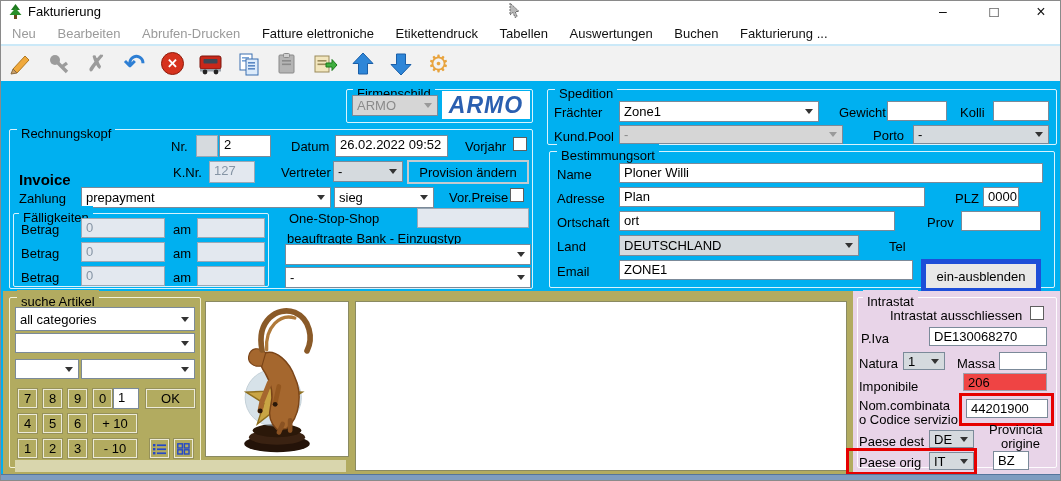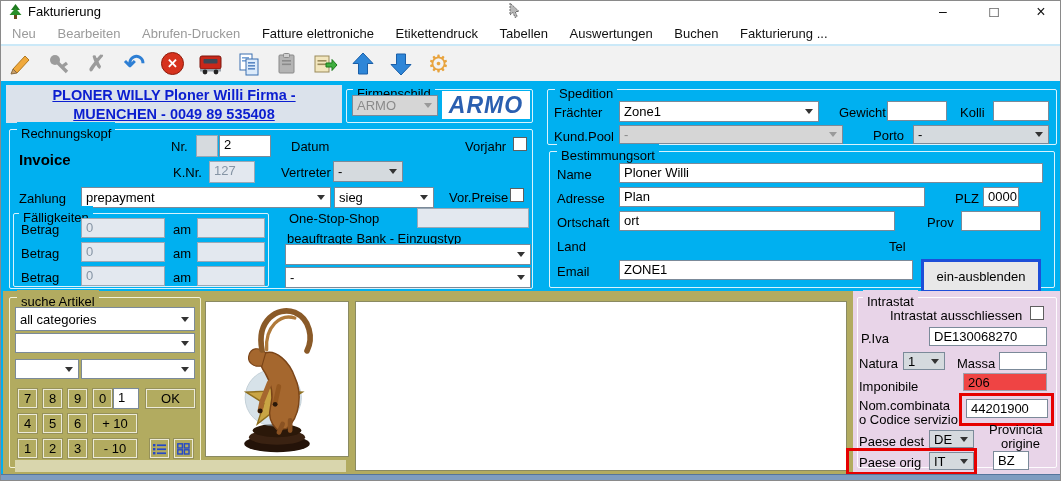--- a/index.html
+++ b/index.html
@@ -20,21 +20,21 @@
   .toolbar { position:absolute; left:0; top:45px; width:100%; height:35px; background:#f2f2f2; display:flex; align-items:center; gap:9px; padding:0 0 0 5px; }
   .tbtn { width:29px; height:29px; display:flex; align-items:center; justify-content:center; }
   .glyph { font-size:22px; line-height:1; }
   
   .main-bg { position:absolute; left:0; top:80px; width:100%; height:393px; background:#00b0f0; }
   .olive-panel { position:absolute; left:2px; top:290px; width:850px; height:183px; background:#b2ab60; }
   .lav-panel { position:absolute; left:852px; top:290px; width:209px; height:183px; background:#e8d4e8; }
   .strip { position:absolute; left:0; top:473px; width:100%; height:8px; background:#7e9cc0; border-top:1px solid #55759c; }
   
   .lbl { position:absolute; white-space:nowrap; font-size:13px; }
-  .b { font-weight:bold; }
+  .b { font-weight:bold;margin-top:20px; }
   .field { position:absolute; background:#fff; border:1px solid #7b8a99; padding:1px 4px 0 4px; font-size:13px; white-space:nowrap; overflow:hidden; height:20px; }
   .field.dis { background:#e3e8ef; color:#8695a5; border-color:#9aa8b6; }
   .dd { position:absolute; background:#fff; border:1px solid #7b8a99; display:flex; align-items:center; padding-left:4px; font-size:13px; height:21px; white-space:nowrap; overflow:hidden; }
   .dd .chev { margin-left:auto; margin-right:5px; width:0; height:0; border-left:4px solid transparent; border-right:4px solid transparent; border-top:5px solid #333; flex:none; }
   .dd.gray { background:#d5dade; }
   .dd.dis { background:#d6d6d6; color:#8a8a8a; }
   .dd.dis .chev { border-top-color:#9a9a9a; }
   .cb { position:absolute; width:14px; height:14px; background:#fff; border:1px solid #5f5f5f; }
   .grp { position:absolute; border:1px solid rgba(255,255,255,.85); border-radius:2px; }
   .glabel { position:absolute; padding:4px 4px; white-space:nowrap; font-size:13px; }
@@ -147,54 +147,52 @@
         <polygon points="13,24 3,13.5 8.5,13.5 8.5,3 17.5,3 17.5,13.5 23,13.5" fill="#2e86d8" stroke="#1a5fa8"></polygon>
       </svg>
     </span>
     <span class="tbtn">
       <span class="glyph" style="color:#e8a33d;font-size:24px">⚙</span>
     </span>
   </div>
 
   <div class="main-bg"></div>
 
-  <div class="abs link" style="left:5px;top:84px;width:336px;height:38px;background:#dbe2eb;padding-top:1px">
-    <div>PLONER WILLY Ploner Willi Firma -</div>
-    <div>MUENCHEN - 0049 89 535408</div>
-  </div>
 
   <div class="grp" style="left:345px;top:88px;width:187px;height:34px"></div>
   <span class="glabel bg-cyan" style="left:352px;top:81px">Firmenschild</span>
   <div class="dd dis" style="left:351px;top:94px;width:86px">
     <span>ARMO</span>
       <span class="chev"></span>
   </div>
   <div class="abs" style="left:441px;top:90px;width:88px;height:28px;background:#fff;display:flex;align-items:center;justify-content:center">
     <span class="logo">ARMO</span>
   </div>
 
   <div class="grp" style="left:8px;top:128px;width:524px;height:160px"></div>
   <span class="glabel bg-cyan" style="left:16px;top:121px">Rechnungskopf</span>
 
   <span class="lbl b" style="left:18px;top:150px;font-size:15px">Invoice</span>
 
   <span class="lbl" style="left:170px;top:138px">Nr.</span>
   <div class="abs" style="left:195px;top:134px;width:22px;height:22px;background:#d6dade;border:1px solid #98a6b4"></div>
   <div class="field" style="left:218px;top:134px;width:52px;height:22px">2</div>
   <span class="lbl" style="left:290px;top:138px">Datum</span>
+  <div class="field" style="left:334px;top:134px;width:113px;height:22px">26.02.2022 09:52</div>
   <span class="lbl" style="left:464px;top:138px">Vorjahr</span>
   <span class="cb" style="left:512px;top:136px"></span>
 
   <span class="lbl" style="left:172px;top:164px">K.Nr.</span>
   <div class="field dis" style="left:208px;top:160px;width:46px;height:22px">127</div>
   <span class="lbl" style="left:280px;top:164px">Vertreter</span>
   <div class="dd gray" style="left:332px;top:160px;width:70px">
     <span>-</span>
       <span class="chev"></span>
   </div>
+  <div class="btn" style="left:406px;top:159px;width:122px;height:24px;background:#00b0f0;border:2px solid #c4cbd0">Provision ändern</div>
 
   <span class="lbl" style="left:18px;top:190px">Zahlung</span>
   <div class="dd" style="left:80px;top:186px;width:250px">
     <span>prepayment</span>
       <span class="chev"></span>
   </div>
   <div class="dd" style="left:333px;top:186px;width:100px">
     <span>sieg</span>
       <span class="chev"></span>
   </div>
@@ -262,25 +260,29 @@
   <div class="field" style="left:618px;top:186px;width:306px">Plan</div>
   <span class="lbl" style="left:954px;top:190px">PLZ</span>
   <div class="field" style="left:982px;top:186px;width:36px">0000</div>
 
   <span class="lbl" style="left:556px;top:214px">Ortschaft</span>
   <div class="field" style="left:618px;top:210px;width:276px">ort</div>
   <span class="lbl" style="left:926px;top:214px">Prov</span>
   <div class="field" style="left:960px;top:210px;width:80px"></div>
 
   <span class="lbl" style="left:556px;top:238px">Land</span>
+  <div class="dd gray" style="left:618px;top:234px;width:240px">
+    <span>DEUTSCHLAND</span>
+      <span class="chev"></span>
+  </div>
   <span class="lbl" style="left:888px;top:238px">Tel</span>
 
   <span class="lbl" style="left:556px;top:263px">Email</span>
   <div class="field" style="left:618px;top:259px;width:294px">ZONE1</div>
-  <div class="btn" style="left:920px;top:258px;width:120px;height:34px;background:#e8e8e8;border:3px solid #1d4ed8">ein-ausblenden</div>
+  <div class="btn" style="left:920px;top:258px;width:120px;height:34px;background:#e8e8e8;border:5px solid #1d4ed8">ein-ausblenden</div>
 
   <div class="olive-panel"></div>
 
   <div class="grp" style="left:8px;top:296px;width:192px;height:171px;border-color:rgba(250,248,230,.9)"></div>
   <span class="glabel bg-olive" style="left:16px;top:289px">suche Artikel</span>
 
   <div class="dd" style="left:14px;top:306px;width:180px;height:24px">
     <span>all categories</span>
       <span class="chev"></span>
   </div>

